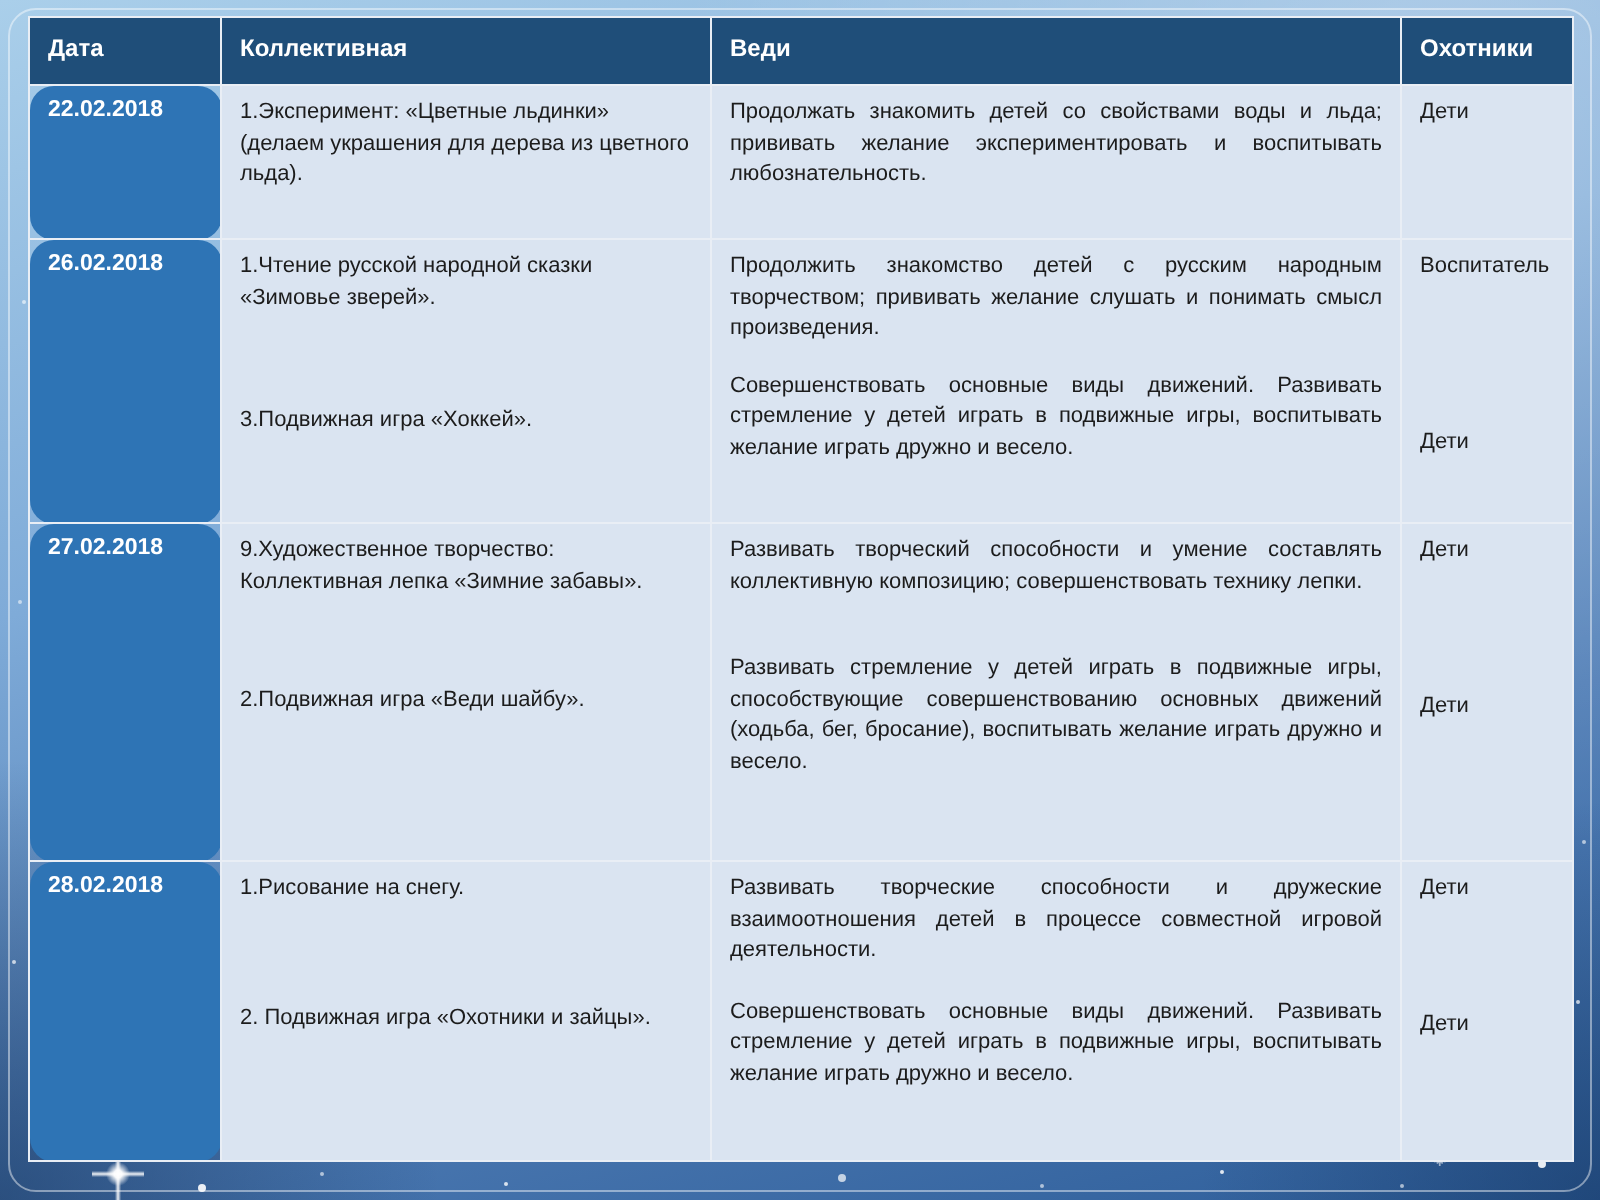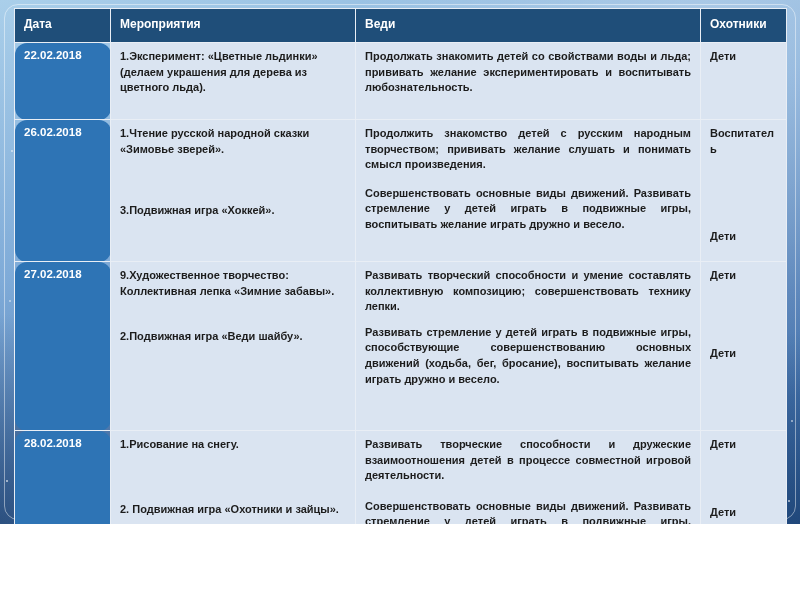--- a/index.html
+++ b/index.html
@@ -1,18 +1,18 @@
 <!DOCTYPE html>
 <html><head>
 <meta charset="utf-8">
 <style>
   html,body{margin:0;padding:0;}
   body{width:800px;height:600px;font-family:"Liberation Sans", sans-serif;}
   .slide{
-    position:relative;width:800px;height:524px;overflow:hidden;
+    position:relative;width:800px;height:600px;overflow:hidden;
     background:
       radial-gradient(circle at 90% 8%, rgba(255,255,255,.28), transparent 42%),
       radial-gradient(circle at 0% 100%, rgba(16,45,85,.55), transparent 22%),
       radial-gradient(circle at 100% 100%, rgba(16,45,85,.45), transparent 20%),
       linear-gradient(165deg,#aacfea 0%,#7fabd8 38%,#527fb7 68%,#2d5d99 100%);
   }
   .frame{position:absolute;inset:4px;border:1px solid rgba(255,255,255,.45);border-radius:14px;pointer-events:none;}
   .dots{position:absolute;left:0;top:0;width:2px;height:2px;border-radius:50%;background:transparent;pointer-events:none;
     box-shadow:
       40px 560px 0 0 rgba(255,255,255,.75),
@@ -61,21 +61,21 @@
     background:#1F4E79;color:#ffffff;font-weight:bold;font-size:12px;
     text-align:left;padding-top:8px;
   }
   td.date{background:#2E74B5;color:#ffffff;font-weight:bold;font-size:11.5px;border-radius:12px;}
   td.act,td.goal,td.part{background:#DAE4F1;color:#1c1c1c;font-size:11px;}
   td.goal{text-align:justify;}
   tr.r1{height:77px;}
   tr.r2{height:142px;margin-left:16px;}
   tr.r3{height:169px;}
   tr.r4{height:150px;padding-left:44px;}
-  .para{margin:0;line-height:1.42;font-weight:bold;}
+  .para{margin:0;line-height:1.42;}
 </style>
 </head>
 <body>
 
 <div class="slide">
   <div class="frame"></div>
   <div class="dots"></div>
   <div class="glint glint-a"></div>
   <div class="glint glint-b"></div>
   <span class="snowflake sf-a">❄</span>
@@ -84,21 +84,21 @@
   <table class="tbl">
     <colgroup>
       <col style="width:96px">
       <col style="width:245px">
       <col style="width:345px">
       <col style="width:86px">
     </colgroup>
     <thead>
       <tr>
         <th>Дата</th>
-        <th>Мероприятия</th>
+        <th>Коллективная</th>
         <th>Веди</th>
         <th>Охотники</th>
       </tr>
     </thead>
     <tbody>
       <tr class="r1">
         <td class="date">22.02.2018</td>
         <td class="act">
           <p class="para">1.Эксперимент: «Цветные льдинки» (делаем украшения для дерева из цветного льда).</p>
         </td>
@@ -123,25 +123,25 @@
         <td class="part">
           <p class="para">Воспитатель</p>
           <p class="para" style="margin-top:72px">Дети</p>
         </td>
       </tr>
 
       <tr class="r3">
         <td class="date">27.02.2018</td>
         <td class="act">
           <p class="para">9.Художественное творчество: Коллективная лепка «Зимние забавы».</p>
-          <p class="para" style="margin-top:30px">2.Подвижная игра «Веди шайбу».</p>
+          <p class="para" style="margin-top:44px">2.Подвижная игра «Веди шайбу».</p>
         </td>
         <td class="goal">
           <p class="para">Развивать творческий способности и умение составлять коллективную композицию; совершенствовать технику лепки.</p>
-          <p class="para" style="margin-top:10px">Развивать стремление у детей играть в подвижные игры, способствующие совершенствованию основных движений (ходьба, бег, бросание), воспитывать желание играть дружно и весело.</p>
+          <p class="para" style="margin-top:28px">Развивать стремление у детей играть в подвижные игры, способствующие совершенствованию основных движений (ходьба, бег, бросание), воспитывать желание играть дружно и весело.</p>
         </td>
         <td class="part">
           <p class="para">Дети</p>
           <p class="para" style="margin-top:62px">Дети</p>
         </td>
       </tr>
 
       <tr class="r4">
         <td class="date">28.02.2018</td>
         <td class="act">

